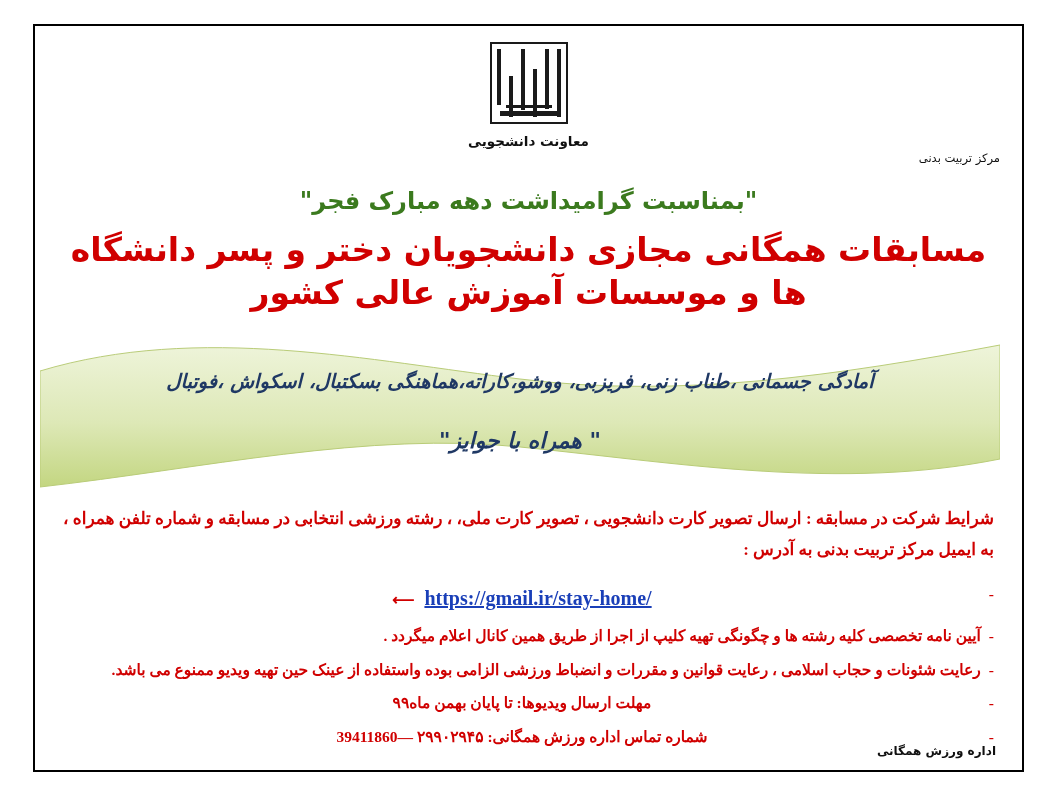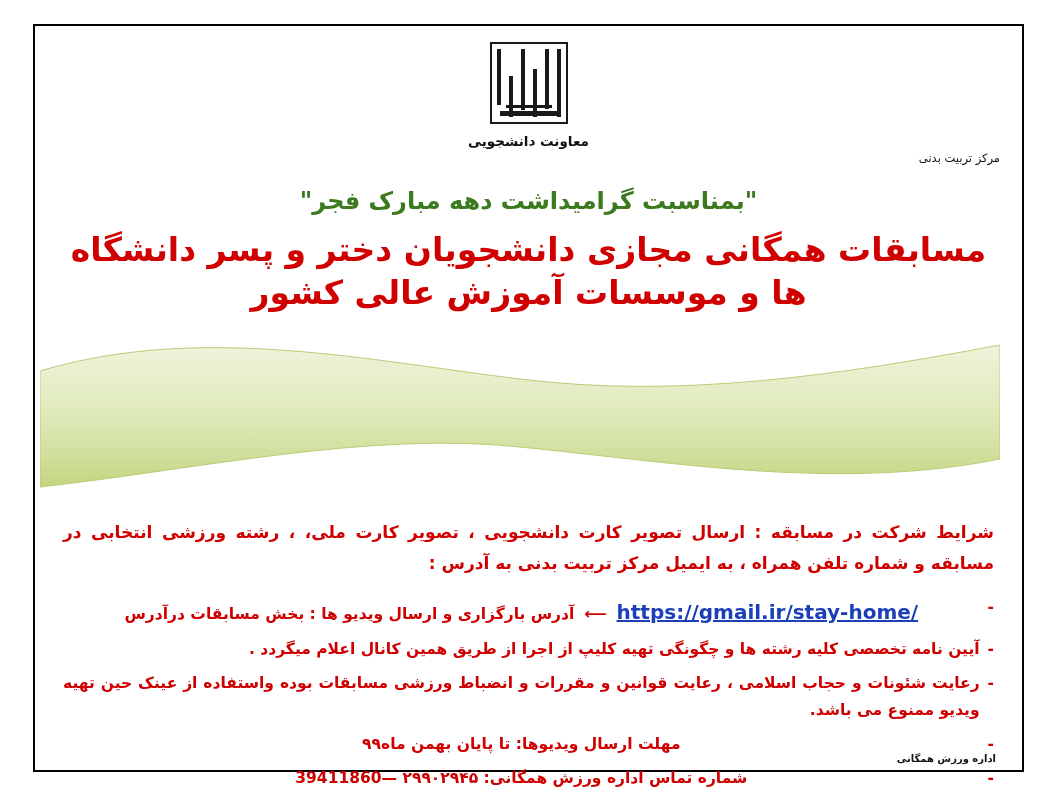--- a/index.html
+++ b/index.html
@@ -136,22 +136,23 @@
     line-height: 1.5;
   }
   .wave-text .line2 {
     display: block;
     margin-top: 28px;
     font-size: 22px;
   }
 
   
   .body-block {
-    margin-top: 24px;
+    margin-top: 10px;
     padding: 0 6px;
+    font-family: Liberation Serif, serif;
   }
   .cond-line {
     color: #d00000;
     font-weight: bold;
     font-size: 17px;
     line-height: 1.85;
     text-align: justify;
   }
   .cond-line .label { color: #d00000; }
   .email-line {
@@ -214,23 +215,23 @@
     font-weight: bold;
   }
   .phone-line .txt {
     text-align: center;
     direction: rtl;
   }
 
   
   .footer {
     position: absolute;
-    bottom: 6px;
+    bottom: 12px;
     right: 26px;
-    font-size: 10px;
+    font-size: 12px;
     font-weight: bold;
     color: #111111;
   }
 </style>
 </head>
 <body>
 
 <div class="poster">
   <div class="frame">
     <div class="inner">
@@ -259,46 +260,49 @@
         <svg viewBox="0 0 960 152" preserveAspectRatio="none">
           <defs>
             <linearGradient id="wgrad" x1="0" y1="0" x2="0" y2="1">
               <stop offset="0%" stop-color="#eef4da"></stop>
               <stop offset="55%" stop-color="#dde8b6"></stop>
               <stop offset="100%" stop-color="#c3d681"></stop>
             </linearGradient>
           </defs>
           <path d="M0,30 C160,-18 330,20 480,38 C640,58 800,34 960,4 L960,118 C800,150 640,122 480,106 C330,90 160,128 0,146 Z" fill="url(#wgrad)" stroke="#b9cc78" stroke-width="1"></path>
         </svg>
+        <div class="wave-text">
+          <span>آمادگی جسمانی ،طناب زنی، فریزبی، ووشو،کاراته،هماهنگی بسکتبال، اسکواش ،فوتبال</span>
+          <span class="line2">"  همراه با جوایز"</span>
+        </div>
       </div>
 
       <div class="body-block">
         <div class="cond-line">
           <span class="label">شرایط شرکت در مسابقه :</span>
           <span> ارسال تصویر کارت دانشجویی ، تصویر کارت ملی، ، رشته ورزشی انتخابی در مسابقه و شماره تلفن همراه ، به ایمیل مرکز تربیت بدنی به آدرس :</span>
         </div>
 
         <ul class="bullets">
           <li class="centered">
             <span class="dash">-</span>
             <span class="txt">
               <span class="url-line">
                 <a class="url-link" href="#">https://gmail.ir/stay-home/</a>
                 <span class="arrow">⟵</span>
-                <span>آدرس بارگزاری و ارسال ویدیو ها : بخش مسابقات درآدرس</span>
               </span>
             </span>
           </li>
           <li>
             <span class="dash">-</span>
             <span class="txt">آیین نامه تخصصی کلیه رشته ها و چگونگی تهیه کلیپ از اجرا از طریق همین کانال اعلام میگردد .</span>
           </li>
           <li>
             <span class="dash">-</span>
-            <span class="txt">رعایت شئونات و حجاب اسلامی ، رعایت قوانین و مقررات و انضباط ورزشی مسابقات بوده واستفاده از عینک حین تهیه ویدیو ممنوع می باشد.</span>
+            <span class="txt">رعایت شئونات و حجاب اسلامی ، رعایت قوانین و مقررات و انضباط ورزشی الزامی بوده واستفاده از عینک حین تهیه ویدیو ممنوع می باشد.</span>
           </li>
           <li class="centered">
             <span class="dash">-</span>
             <span class="txt">مهلت ارسال ویدیوها: تا پایان بهمن ماه۹۹</span>
           </li>
           <li class="centered phone-line">
             <span class="dash">-</span>
             <span class="txt">شماره تماس اداره ورزش همگانی: ۲۹۹۰۲۹۴۵ —39411860</span>
           </li>
         </ul>

